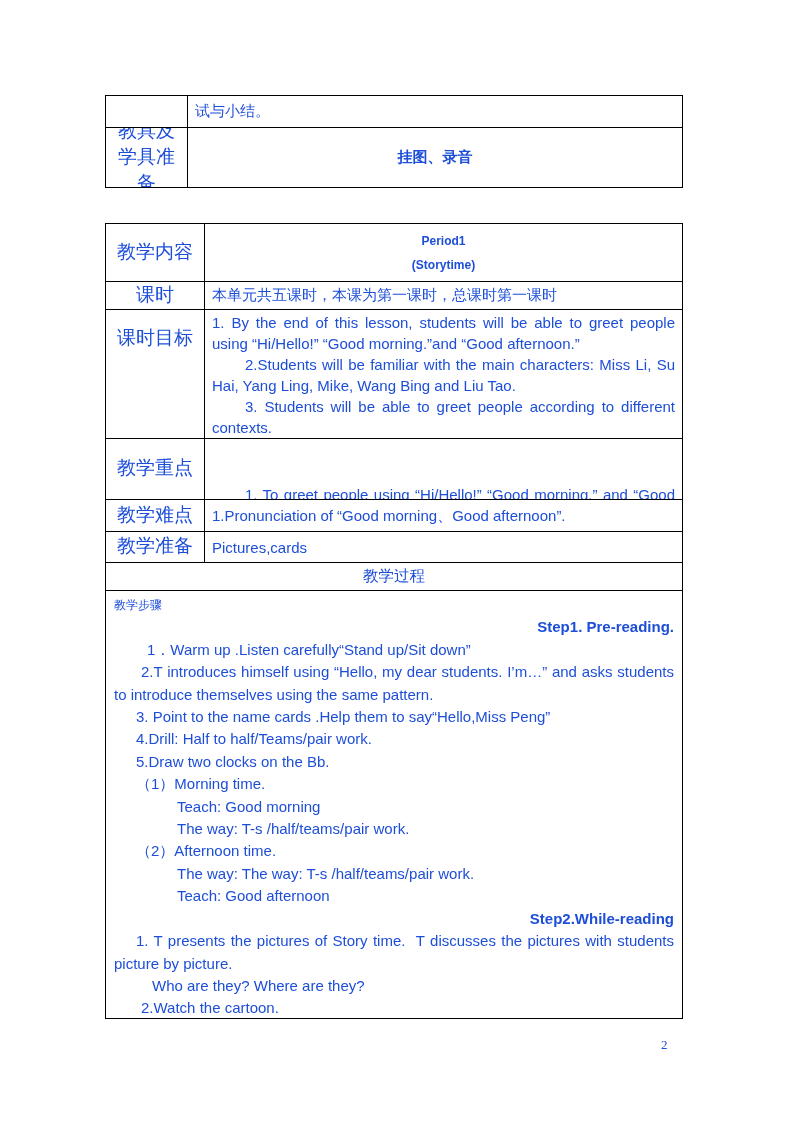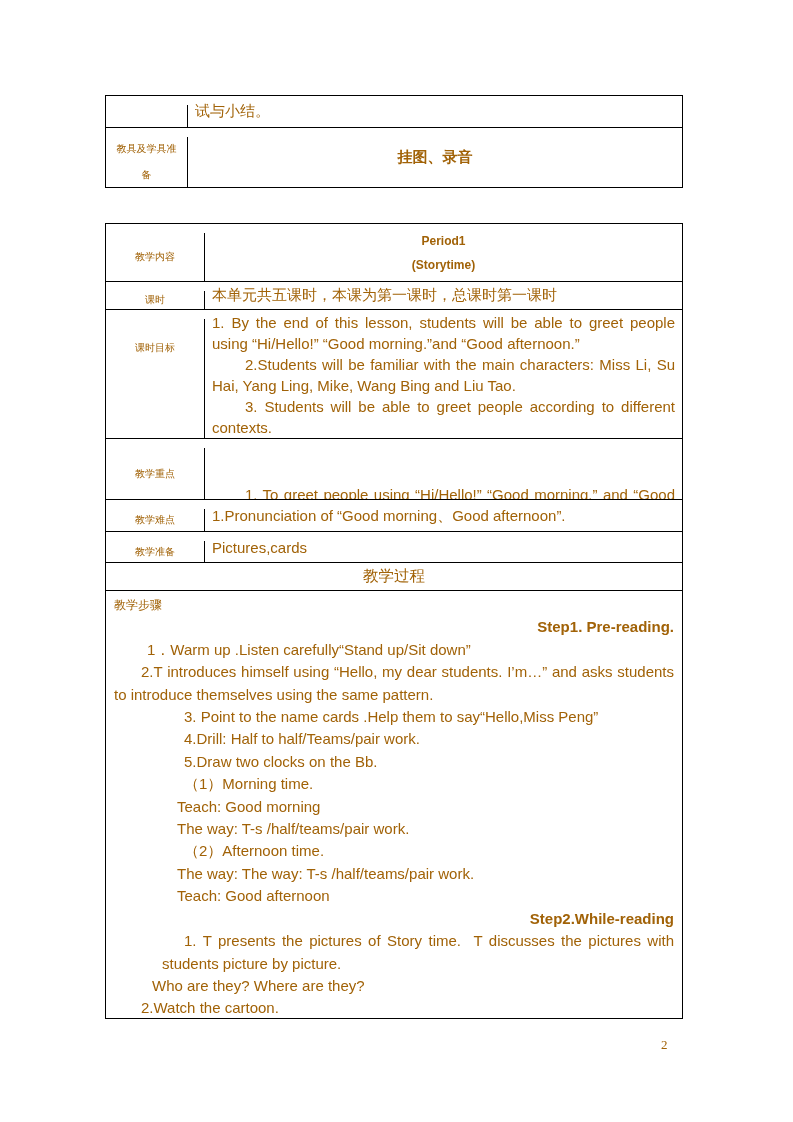--- a/index.html
+++ b/index.html
@@ -2,21 +2,21 @@
 <html><head>
 <meta charset="utf-8">
 <style>
   * { box-sizing: border-box; margin: 0; padding: 0; }
   html, body { background: #ffffff; }
   .page {
     position: relative;
     width: 793px;
     height: 1122px;
     background: #ffffff;
-    color: #a16207;
+    color: #1d4ed8;
     font-family: "Liberation Sans", sans-serif;
     overflow: hidden;
   }
   .b  { font-weight: bold; text-align: right; }
 
   
   .tbl {
     position: absolute;
     left: 105px;
     width: 578px;
@@ -29,24 +29,23 @@
   .row { display: flex; overflow: hidden; }
   .row + .row { border-top: 1.5px solid #000; }
 
   .lab {
     flex: 0 0 auto;
     border-right: 1.5px solid #000;
     display: flex;
     align-items: center;
     justify-content: center;
     text-align: center;
-    font-size: 10px;
-    font-family: Liberation Serif, serif;
+    font-size: 19px;
+    font-family: Liberation Mono, monospace;
     line-height: 26px;
-    margin-top: 9px;
   }
   .t1 .lab { width: 82px; }
   .t2 .lab { width: 99px; }
 
   .con { flex: 1 1 auto; padding: 0 7px; overflow: hidden; }
   .vc  { display: flex; align-items: center; }      
   .cc  { display: flex; align-items: center; justify-content: center; flex-direction: column; }
 
   .con p, .con span { font-size: 15px; line-height: 21px; }
   .cn-text { font-family: "Liberation Serif", serif; font-size: 15.5px; }
@@ -67,21 +66,21 @@
   .aids-content { font-size: 16.5px; font-weight: bold; font-family: "Liberation Serif", serif; }
   .title-line { font-size: 12px; font-weight: bold; line-height: 24px; text-align: center; }
 
   .obj-cell  { padding-top: 2px; }
   .key-cell  { padding-top: 0; margin-top: 45px; }
 
   .just { text-align: justify; }
 
   .ind-a { text-indent: 33px; }
   .ind-b { text-indent: 27px; }
-  .ind-c { text-indent: 22px; margin-left: 48px; }
+  .ind-c { text-indent: 22px; }
   .ind-d { text-indent: 63px; }
   .ind-e { text-indent: 38px; }
 
   
   .proc { padding: 3px 8px 0 8px; }
   .proc p { font-size: 15px; line-height: 22.4px; }
   .proc .head { font-family: "Liberation Serif", serif; font-size: 12px; }
 
   .page-number {
     position: absolute;

